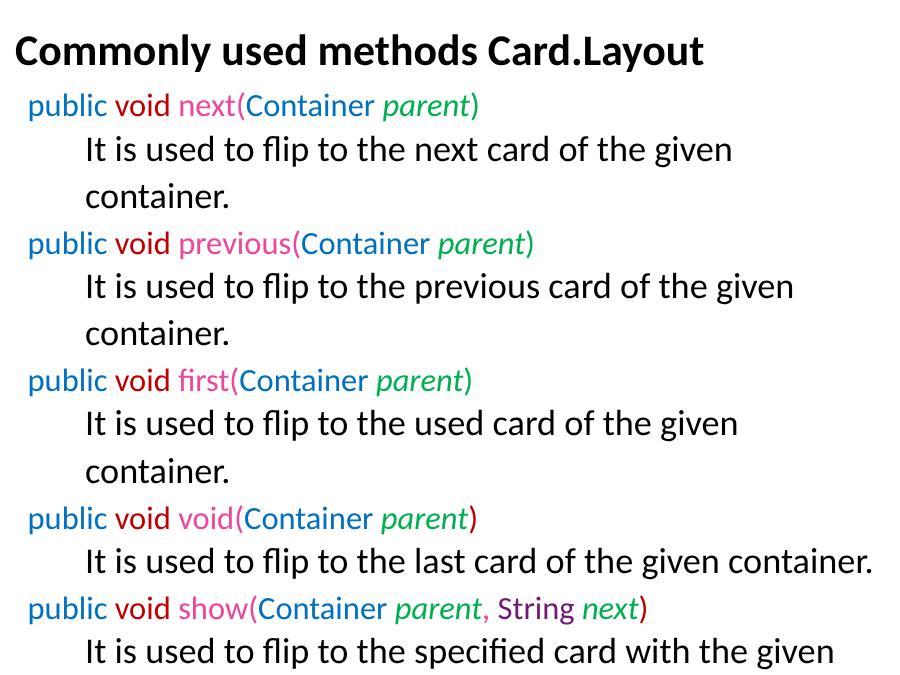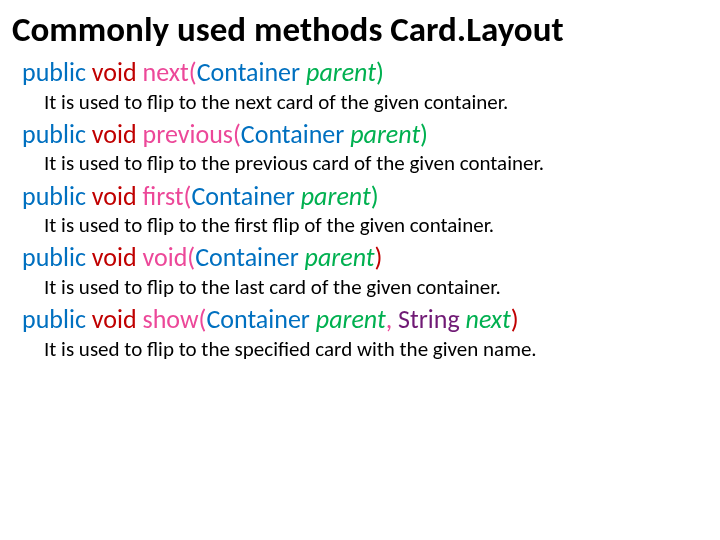--- a/index.html
+++ b/index.html
@@ -9,33 +9,33 @@
     height: 540px;
     box-sizing: border-box;
     font-family: Calibri, "Segoe UI", Arial, sans-serif;
     background: #ffffff;
     color: #000;
   }
   .title {
     font-size: 35px;
     font-weight: 700;
     color: #000;
-    margin: 0 0 6px 0;
+    margin: 12px 0 6px 0;
     letter-spacing: 0px;
   }
   .method-sig {
     font-size: 26px;
     line-height: 1.25;
     margin: 0 0 0 10px;
     white-space: pre;
   }
   .desc {
-    font-size: 21px;
+    font-size: 29px;
     line-height: 1.3;
-    margin: 0 0 2px 32px;
+    margin: 0 0 2px 56px;
     color: #000;
   }
   .kw-public { color: #0070c0; }      
   .kw-void   { color: #c00000; }      
   .kw-name   { color: #ec4899; }
   .kw-type   { color: #0070c0; }      
   .kw-type2  { color: #701a75; }
   .kw-param  { color: #00b050; font-style: italic; }      
   .kw-paren  { color: #00b050; }
   .kw-paren2 { color: #c00000; }
@@ -45,19 +45,19 @@
 
 <div class="title">Commonly used methods Card.Layout</div>
 
 <div class="method-sig"><span class="kw-public">public </span><span class="kw-void">void </span><span class="kw-name">next(</span><span class="kw-type">Container </span><span class="kw-param">parent</span><span class="kw-paren">)</span></div>
 <div class="desc">It is used to flip to the next card of the given container.</div>
 
 <div class="method-sig"><span class="kw-public">public </span><span class="kw-void">void </span><span class="kw-name">previous(</span><span class="kw-type">Container </span><span class="kw-param">parent</span><span class="kw-paren">)</span></div>
 <div class="desc">It is used to flip to the previous card of the given container.</div>
 
 <div class="method-sig"><span class="kw-public">public </span><span class="kw-void">void </span><span class="kw-name">first(</span><span class="kw-type">Container </span><span class="kw-param">parent</span><span class="kw-paren">)</span></div>
-<div class="desc">It is used to flip to the first flip of the given container.</div>
+<div class="desc">It is used to flip to the used card of the given container.</div>
 
 <div class="method-sig"><span class="kw-public">public </span><span class="kw-void">void </span><span class="kw-name">void(</span><span class="kw-type">Container </span><span class="kw-param">parent</span><span class="kw-paren2">)</span></div>
 <div class="desc">It is used to flip to the last card of the given container.</div>
 
 <div class="method-sig"><span class="kw-public">public </span><span class="kw-void">void </span><span class="kw-name">show(</span><span class="kw-type">Container </span><span class="kw-param">parent</span><span class="kw-name">, </span><span class="kw-type2">String </span><span class="kw-param">next</span><span class="kw-paren2">)</span></div>
 <div class="desc">It is used to flip to the specified card with the given name.</div>
 
 </body></html>

